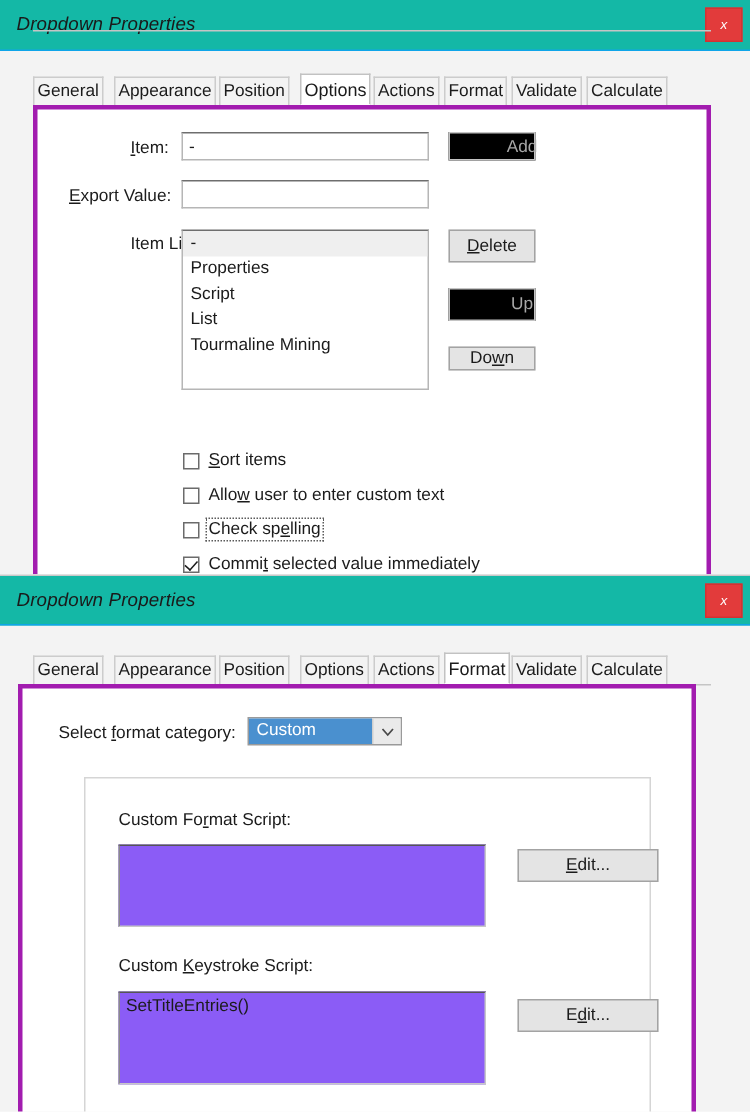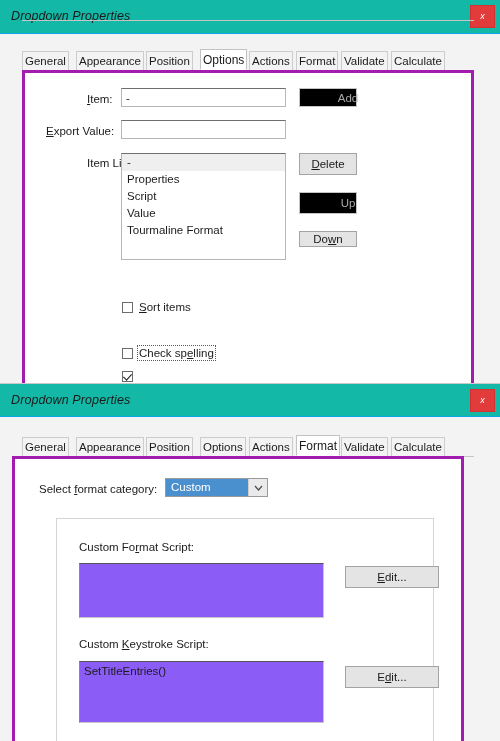--- a/index.html
+++ b/index.html
@@ -156,42 +156,47 @@
     <div class="btn disabled" style="left:274px;top:15px;width:58px;height:19px;">Add</div>
 
     <span class="lbl" style="left:21px;top:52px;"><u>E</u>xport Value:</span>
     <input class="textbox" style="left: 96px; top: 47px; width: 165px; height: 19px;" value="">
 
     <span class="lbl" style="left:62px;top:84px;">Item List:</span>
     <div class="listbox" style="left:96px;top:80px;width:165px;height:107px;">
       <div class="listitem selected">-</div>
       <div class="listitem">Properties</div>
       <div class="listitem">Script</div>
-      <div class="listitem">Value</div>
-      <div class="listitem">Tourmaline Format</div>
+      <div class="listitem">List</div>
+      <div class="listitem">Tourmaline Mining</div>
     </div>
 
     <div class="btn" style="left:274px;top:80px;width:58px;height:22px;">
         <span><u>D</u>elete</span>
       </div>
     <div class="btn disabled" style="left:274px;top:119px;width:58px;height:22px;">Up</div>
     <div class="btn" style="left:274px;top:158px;width:58px;height:16px;">
         <span>Do<u>w</u>n</span>
       </div>
 
     <div class="cbrow" style="left:97px;top:226px;">
       <span class="cbbox"></span>
       <span class="cblabel"><u>S</u>ort items</span>
     </div>
+    <div class="cbrow" style="left:97px;top:249px;">
+      <span class="cbbox"></span>
+      <span class="cblabel">Allo<u>w</u> user to enter custom text</span>
+    </div>
     <div class="cbrow focused" style="left:97px;top:272px;">
       <span class="cbbox"></span>
       <span class="cblabel">Check sp<u>e</u>lling</span>
     </div>
     <div class="cbrow" style="left:97px;top:295px;">
       <span class="cbbox checked"></span>
+      <span class="cblabel">Commi<u>t</u> selected value immediately</span>
     </div>
 
   </div>
 </div>
 
 <div class="dialog" id="dialog-format">
 
   <div class="titlebar">
     <span class="title-text">Dropdown Properties</span>
     <div class="close-btn">x</div>

